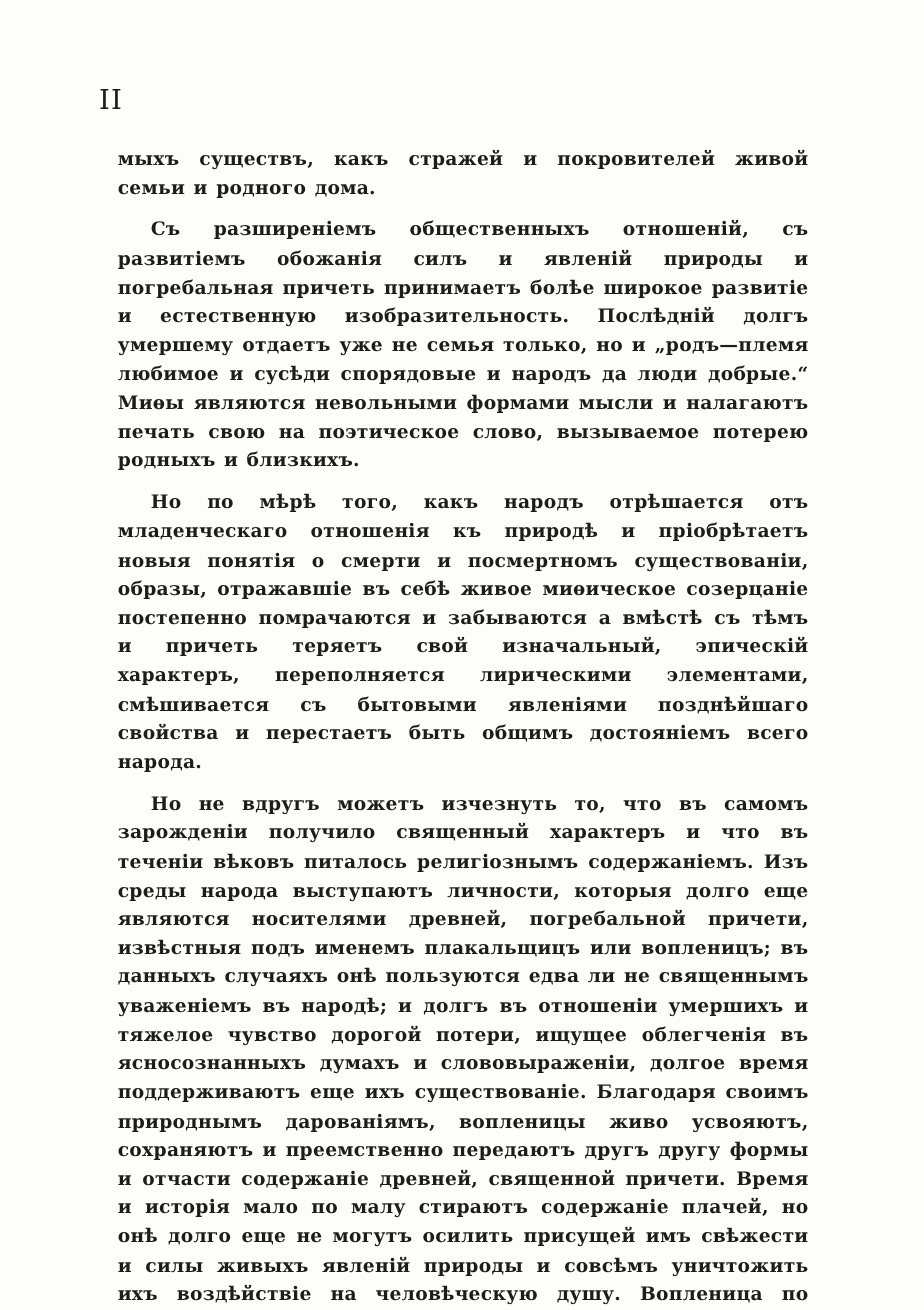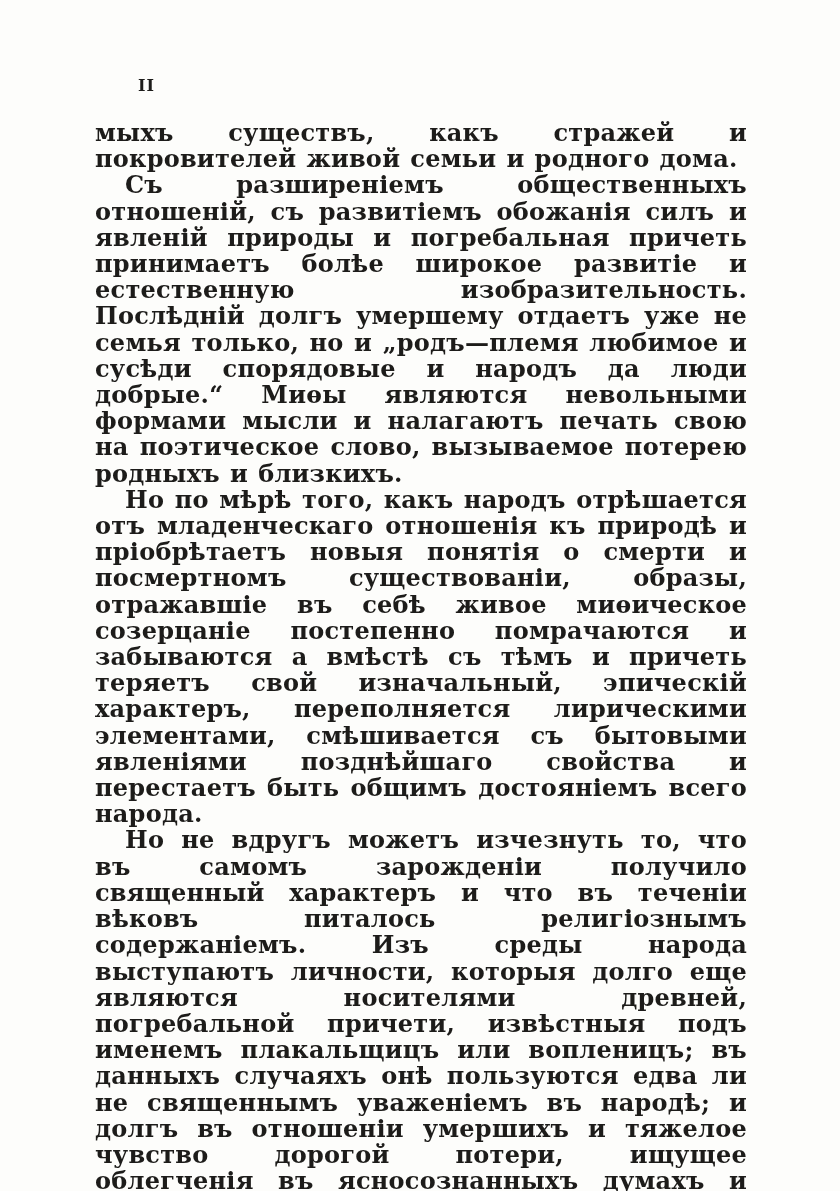--- a/index.html
+++ b/index.html
@@ -17,35 +17,34 @@
     height:1191px;
     background:var(--paper);
     overflow:hidden;
     font-family:"DejaVu Serif","Liberation Serif",serif;
     color:var(--ink);
   }
   .page-number{
     position:absolute;
     left:90px;
     top:76px;
-    font-size:16px;
-    font-weight:700;
+    font-size:25px;
+    font-weight:400;
     letter-spacing:1px;
-    margin-left:48px;
   }
   .text-block{
     position:absolute;
     left:95px;
     top:120px;
     width:652px;
     text-align:justify;
   }
   .text-block p{
-    margin:0;
-    font-size:24px;
+    margin:12px;
+    font-size:17px;
     line-height:26.2px;
     font-weight:700;
     letter-spacing:0.25px;
     word-spacing:1.5px;
     text-align:justify;
   }
   .text-block p.indent{
     text-indent:30px;
   }
 </style>

